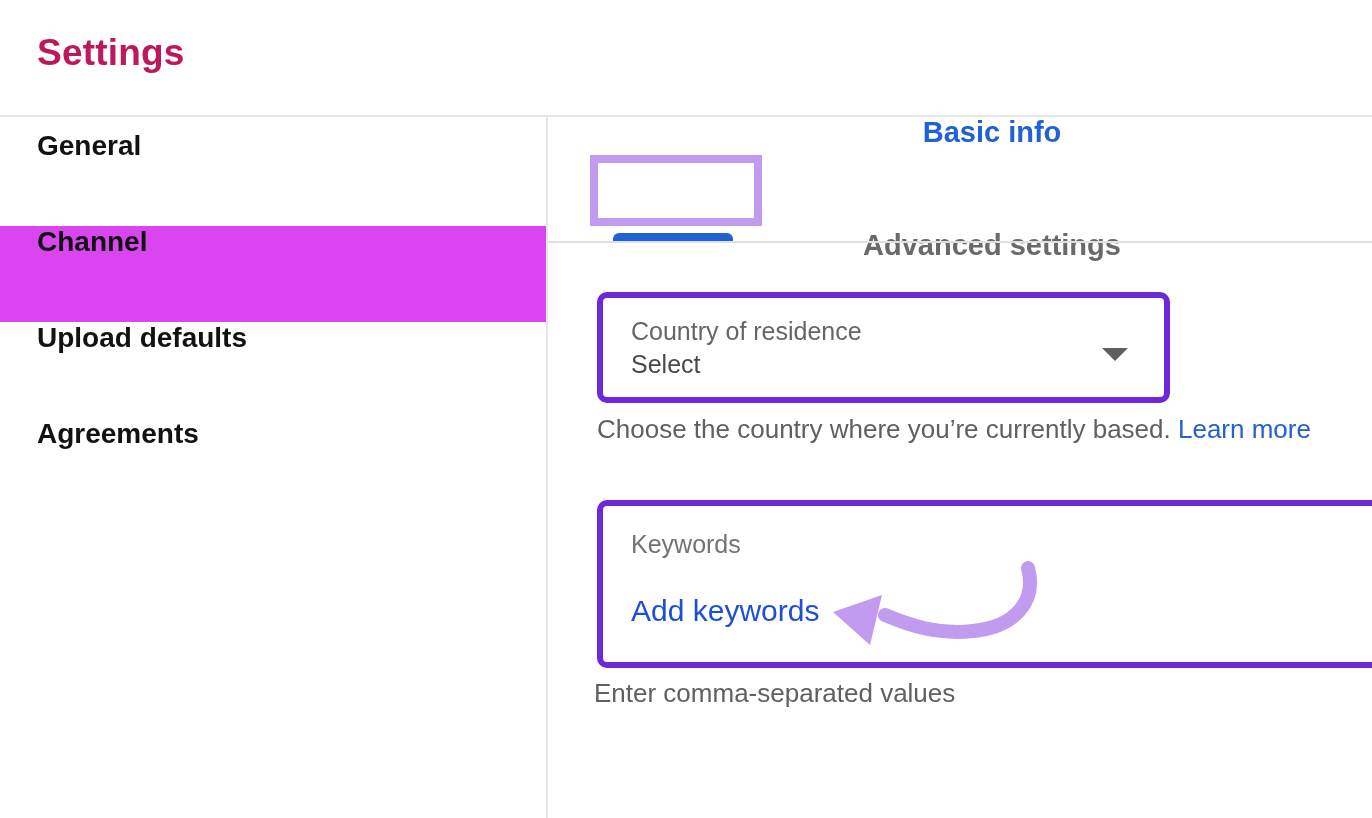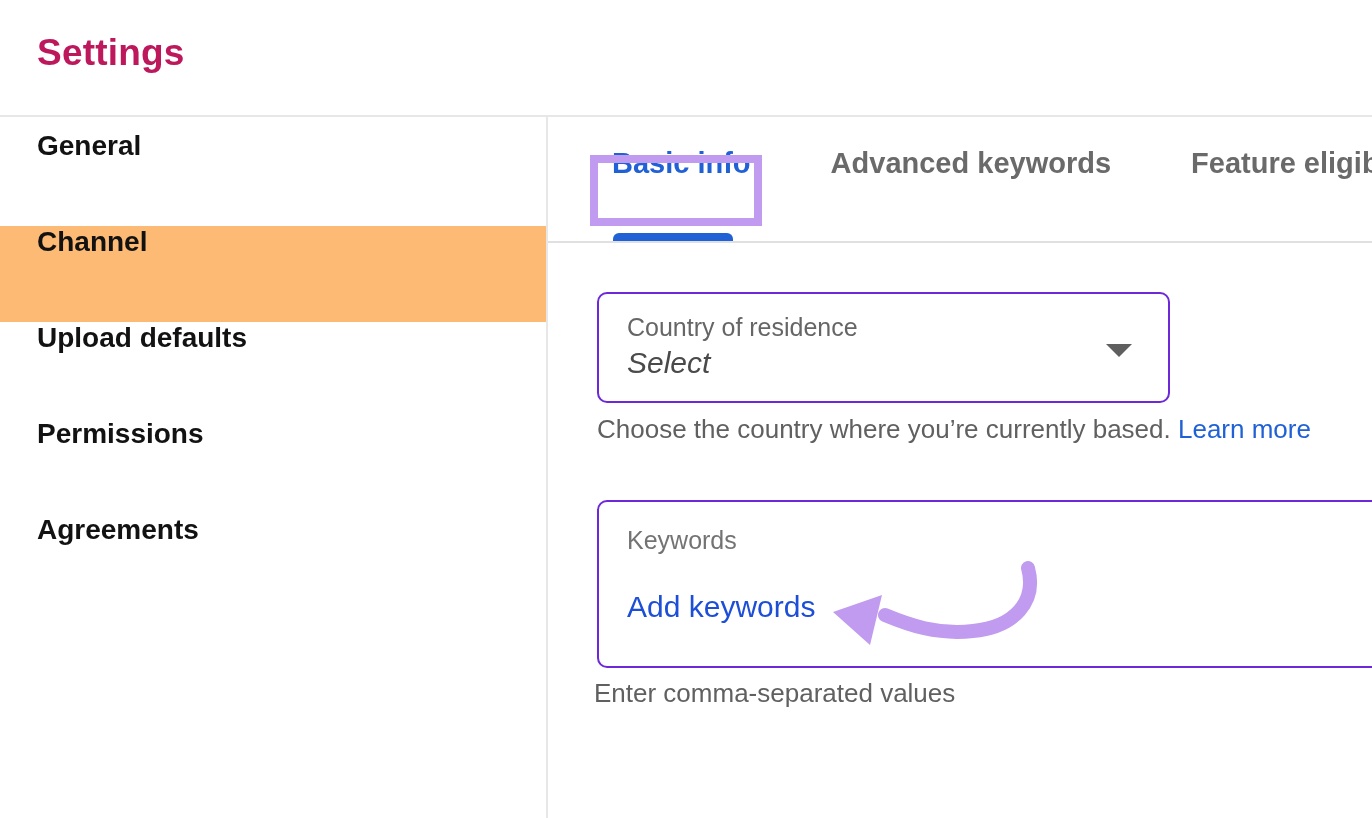--- a/index.html
+++ b/index.html
@@ -26,31 +26,32 @@
   
   .sidebar {
     position:absolute; left:0; top:130px; width:546px;
   }
   .sidebar-item {
     height:96px; display:flex; align-items:flex-start;
     padding-left:37px;
     font-size:28px; font-weight:700; color:#121212;
     cursor:pointer;
   }
-  .sidebar-item.selected { background:#fdba74; }
+  .sidebar-item.selected { background:#d946ef; }
   .v-divider {
     position:absolute; left:546px; top:116px; width:2px; height:702px;
     background:#e7e7e7;
   }
 
   
   .tabbar {
     position:absolute; left:548px; top:116px; width:824px; height:94px;
     display:flex; align-items:center; gap:80px;
     padding-left:64px;
+    flex-direction:column;
   }
   .tab {
     font-size:29px; font-weight:700; color:#6a6a6a;
     white-space:nowrap; cursor:pointer;
   }
   .tab.active { color:#2161d6; }
   .tab-underline {
     position:absolute; left:613px; top:233px; width:120px; height:10px;
     background:#2161d6; border-radius:6px 6px 0 0;
   }
@@ -66,34 +67,34 @@
     pointer-events:none;
   }
   .annotation-arrow {
     position:absolute; left:823px; top:551px; width:230px; height:120px;
     pointer-events:none;
   }
 
   
   .field {
     position:absolute; left:597px;
-    border:2px solid #6d28d9; border-radius:10px; background:#fff;
+    border:6px solid #6d28d9; border-radius:10px; background:#fff;
     cursor:text;
     text-align:right;
   }
   .field.country { top:292px; width:573px; height:111px; cursor:pointer; }
   .field.keywords { top:500px; width:900px; height:168px; }
 
   .field-label {
     position:absolute; left:28px; top:19px;
     font-size:25px; color:#666666;
   }
   .field-value {
     position:absolute; left:28px; top:52px;
-    font-size:30px; color:#4a4a4a;font-style:italic;
+    font-size:25px; color:#4a4a4a;
   }
   .field.keywords .field-label { top:24px; color:#737373; }
   .field-placeholder {
     position:absolute; left:28px; top:88px;
     font-size:30px; color:#1d4ed8;
   }
 
   .caret-down {
     position:absolute; right:36px; top:50px;
     width:0; height:0;
@@ -122,31 +123,28 @@
   <div class="sidebar-item">
     <span>General</span>
   </div>
   <div class="sidebar-item selected">
     <span>Channel</span>
   </div>
   <div class="sidebar-item">
     <span>Upload defaults</span>
   </div>
   <div class="sidebar-item">
-    <span>Permissions</span>
-  </div>
-  <div class="sidebar-item">
     <span>Agreements</span>
   </div>
 </nav>
 <div class="v-divider"></div>
 
 <div class="tabbar">
   <div class="tab active">Basic info</div>
-  <div class="tab">Advanced keywords</div>
+  <div class="tab">Advanced settings</div>
   <div class="tab">Feature eligibility</div>
 </div>
 <div class="tab-underline"></div>
 <div class="tab-divider"></div>
 
 <div class="field country">
   <div class="field-label">Country of residence</div>
   <div class="field-value">Select</div>
   <div class="caret-down"></div>
 </div>

